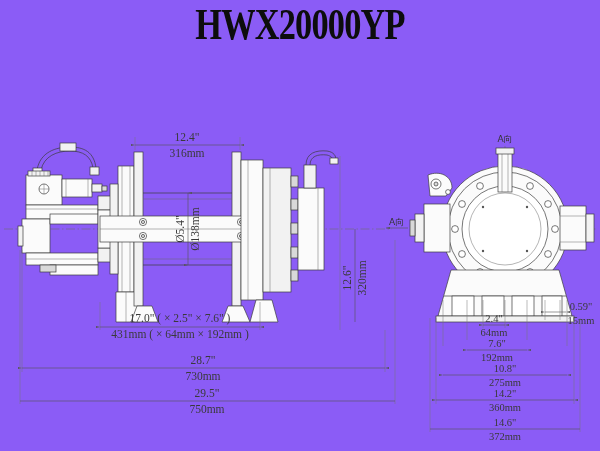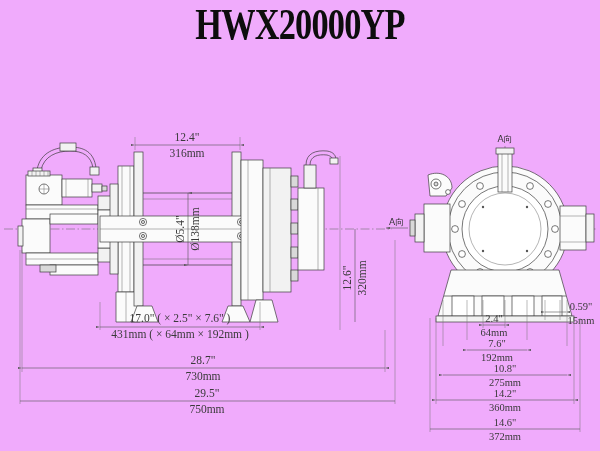--- a/index.html
+++ b/index.html
@@ -11,21 +11,21 @@
     width: 600px;
     height: 451px;
     font-family: "Liberation Serif", serif;
     overflow: hidden;
     position: relative;
   }
   #sheet {
     position: relative;
     width: 600px;
     height: 451px;
-    background: #f0abfc;
+    background: #8b5cf6;
   }
   #title {
     position: absolute;
     top: 2px;
     left: 0;
     width: 600px;
     text-align: center;
     font-family: "Liberation Serif", serif;
     font-weight: bold;
     font-size: 44px;

